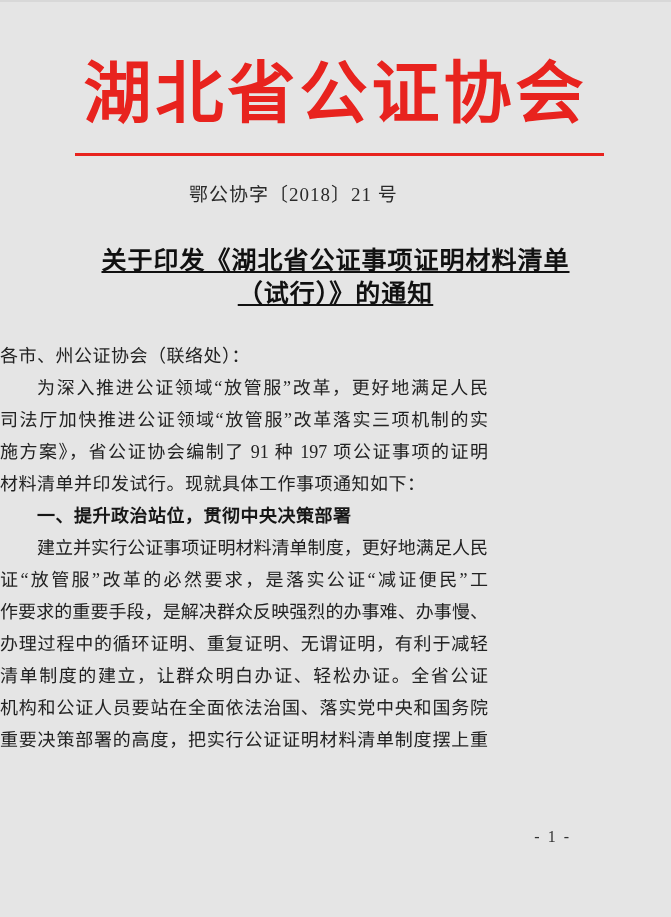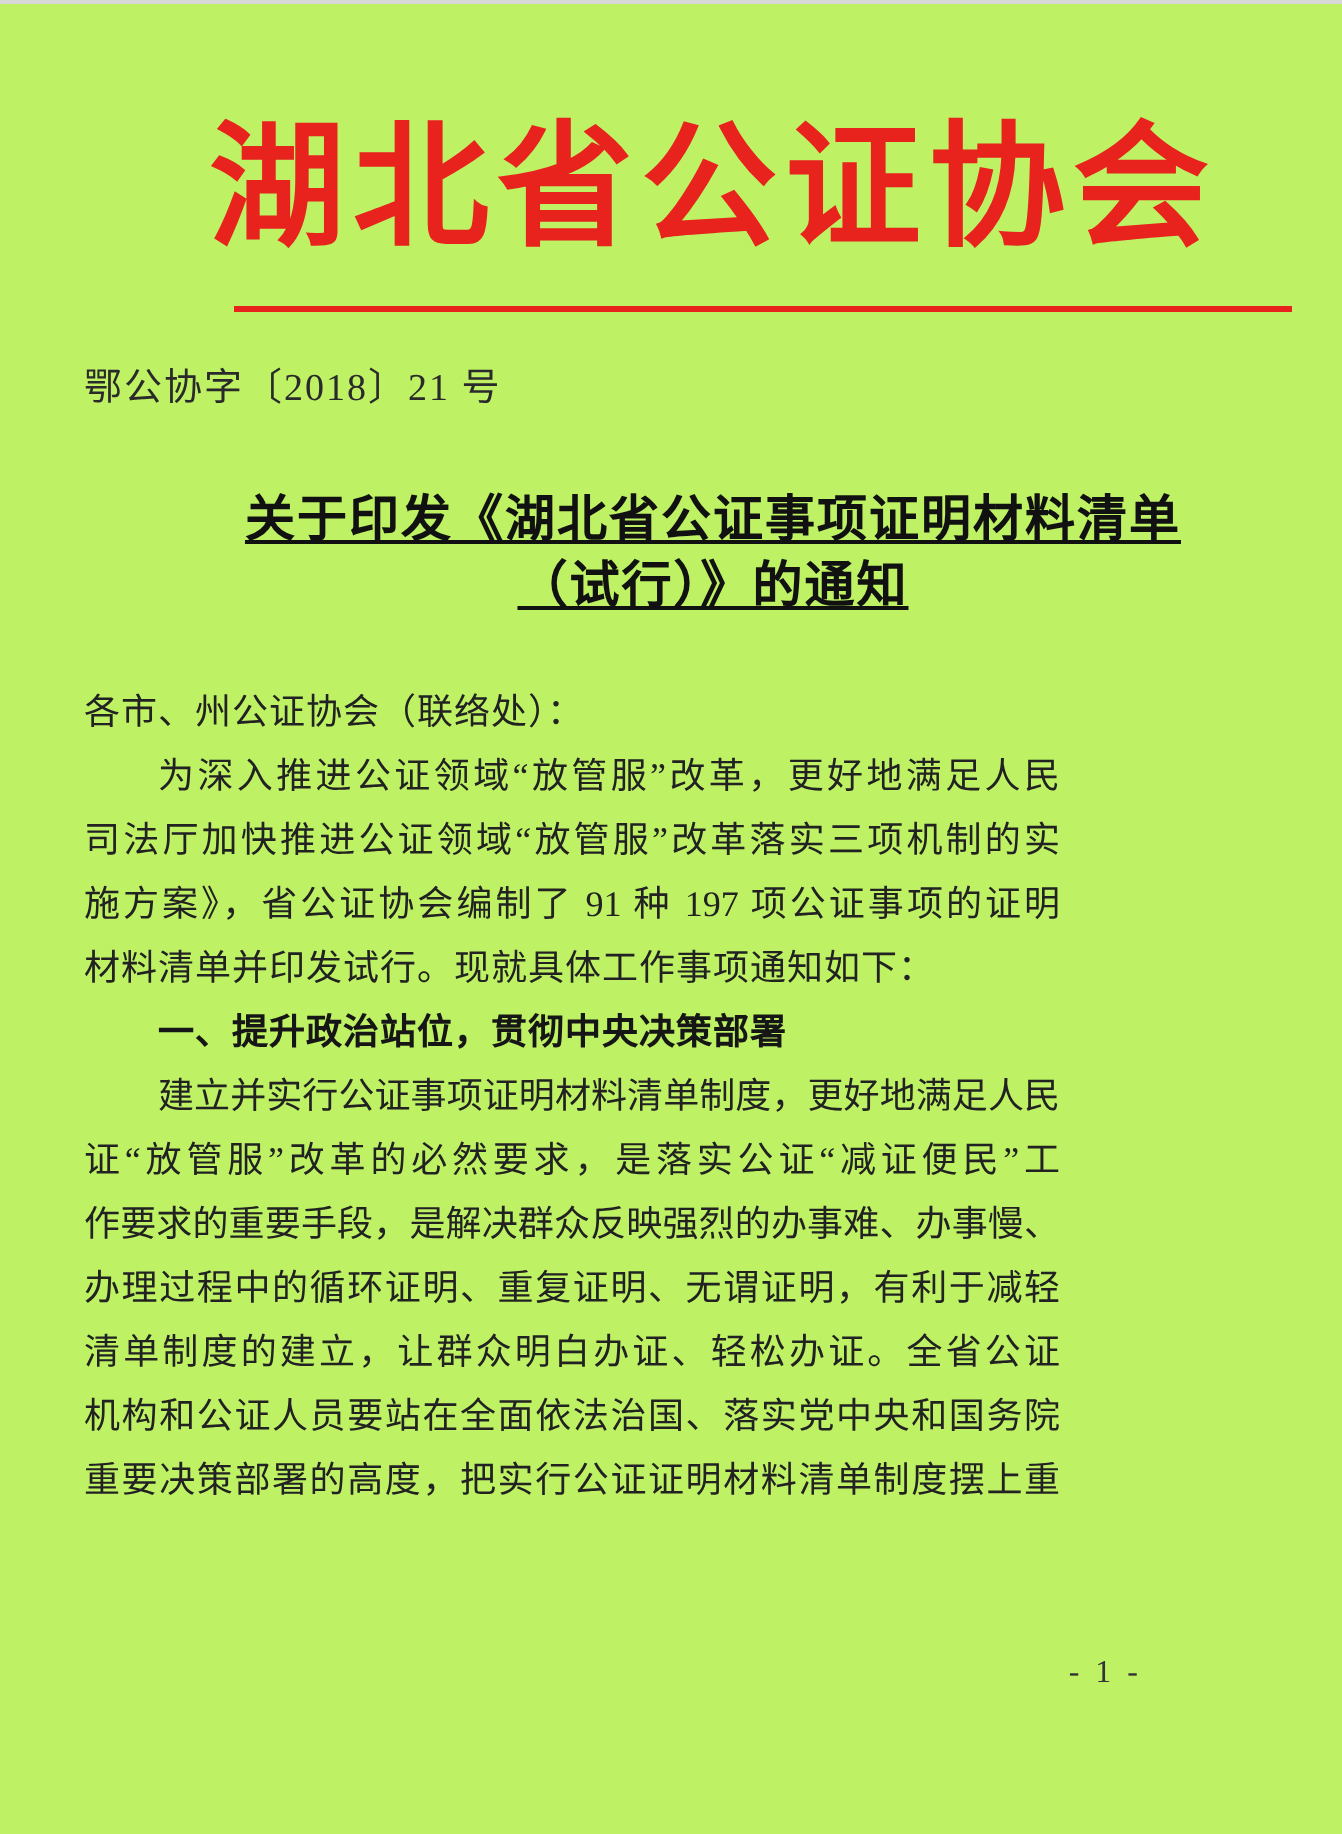--- a/index.html
+++ b/index.html
@@ -14,22 +14,21 @@
   }
   .scan-edge-top {
     position: absolute;
     top: 0; left: 0;
     width: 671px; height: 2px;
     background: #d8d8d8;
   }
   .page {
     position: absolute;
     inset: 0;
-    background: #bef264;
-    padding-left: 42px;
+    background: #e5e5e5;
   }
   .masthead {
     margin-top: 52px;
     text-align: center;
     font-size: 68px;
     line-height: 84px;
     font-weight: bold;
     letter-spacing: 4px;
     color: #e8231e;
     white-space: nowrap;
@@ -37,21 +36,21 @@
   .red-rule {
     margin-top: 17px;
     margin-left: 75px;
     width: 529px;
     height: 3px;
     background: #e8231e;
   }
   .doc-number {
     margin-top: 28px;
     padding-right: 84px;
-    text-align: left;
+    text-align: center;
     font-size: 19px;
     line-height: 22px;
     color: #2a2a2a;
     letter-spacing: 1px;
   }
   .notice-title {
     margin-top: 38px;
     text-align: center;
     font-size: 25px;
     line-height: 33px;

